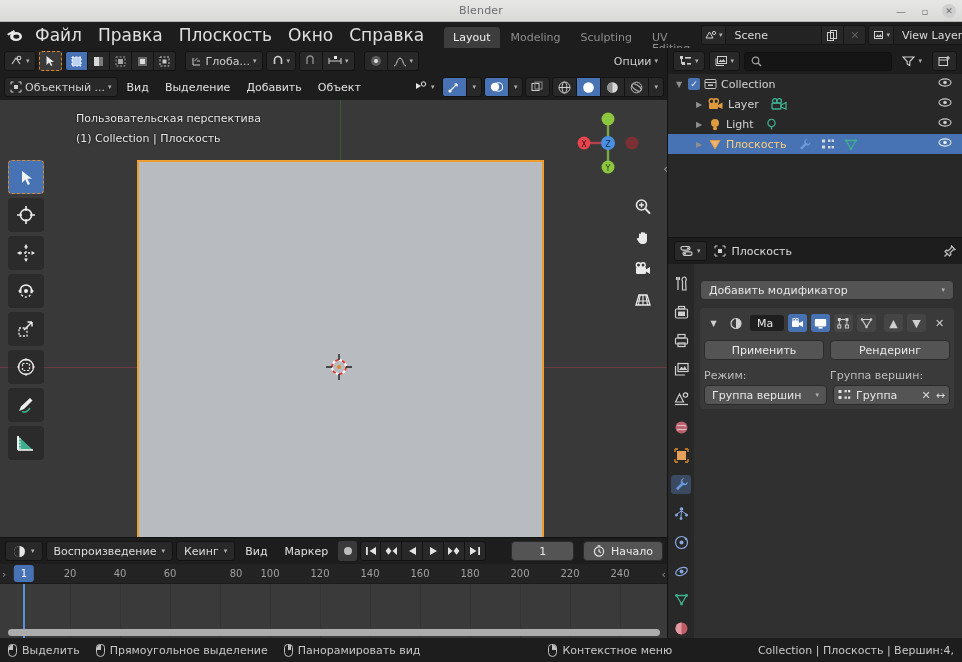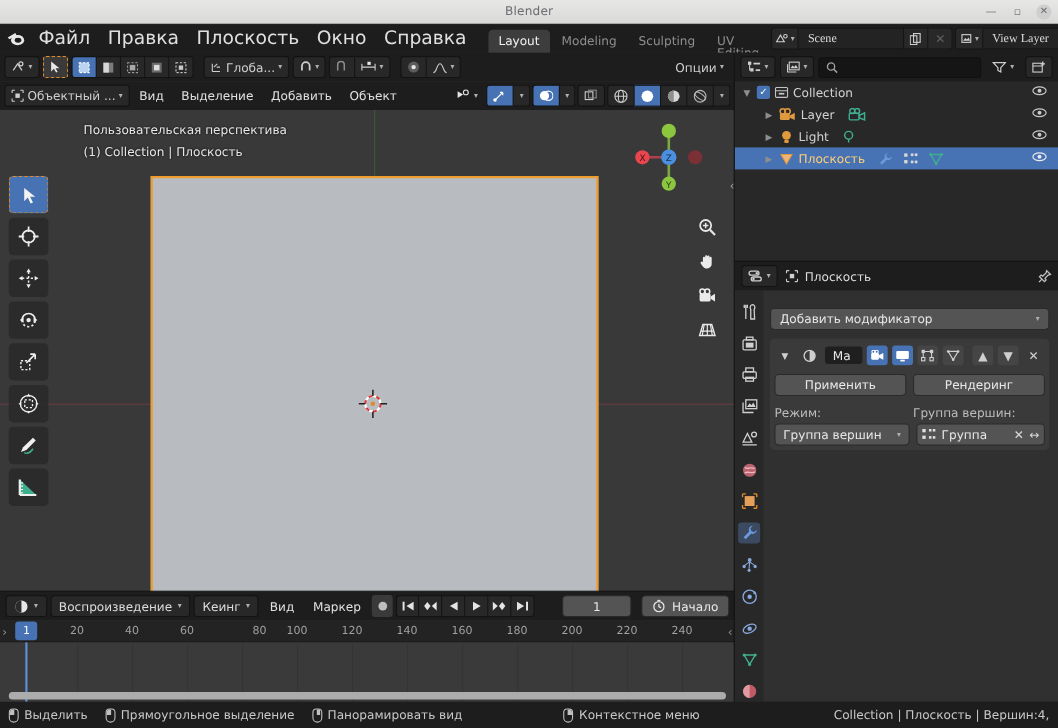--- a/index.html
+++ b/index.html
@@ -45,21 +45,20 @@
   .scene-group { display: flex; align-items: center; height: 20px; margin-right: 2px; }
   .sc-icon-btn {
     height: 20px; min-width: 22px; background: #282828; border: 1px solid #151515;
     border-radius: 3px; display: flex; align-items: center; justify-content: center; gap: 2px;
     padding: 0 3px; color: #c8c8c8;
   }
   .sc-field {
     height: 20px; background: #232323; border: 1px solid #151515; border-left: none;
     display: flex; align-items: center; padding: 0 8px; color: #dcdcdc; font-size: 11px;
     min-width: 96px;
-    font-family: Liberation Serif, serif;
   }
   .sc-btn {
     height: 20px; width: 22px; background: #282828; border: 1px solid #151515; border-left: none;
     display: flex; align-items: center; justify-content: center; color: #c8c8c8;
   }
   .sc-btn.dim { color: #5e5e5e; }
   .rounded-l { border-radius: 3px 0 0 3px; }
   .rounded-r { border-radius: 0 3px 3px 0; }
 
   
@@ -1122,21 +1121,21 @@
       <span>Выделить</span>
     </span>
     <span class="status-item">
       <span class="mouse-ico l"></span>
       <span>Прямоугольное выделение</span>
     </span>
     <span class="status-item">
       <span class="mouse-ico m"></span>
       <span>Панорамировать вид</span>
     </span>
-    <span class="status-item" style="margin-left:76px">
+    <span class="status-item" style="margin-left:112px">
       <span class="mouse-ico r"></span>
       <span>Контекстное меню</span>
     </span>
     <span class="status-right">Collection | Плоскость | Вершин:4,</span>
   </div>
 
   <div class="divider-v" style="left:667px; top:48px; height:590px;"></div>
   <div class="divider-h" style="left:668px; top:237px; width:294px;"></div>
   <div class="divider-h" style="left:0; top:537px; width:668px;"></div>
 </div>

